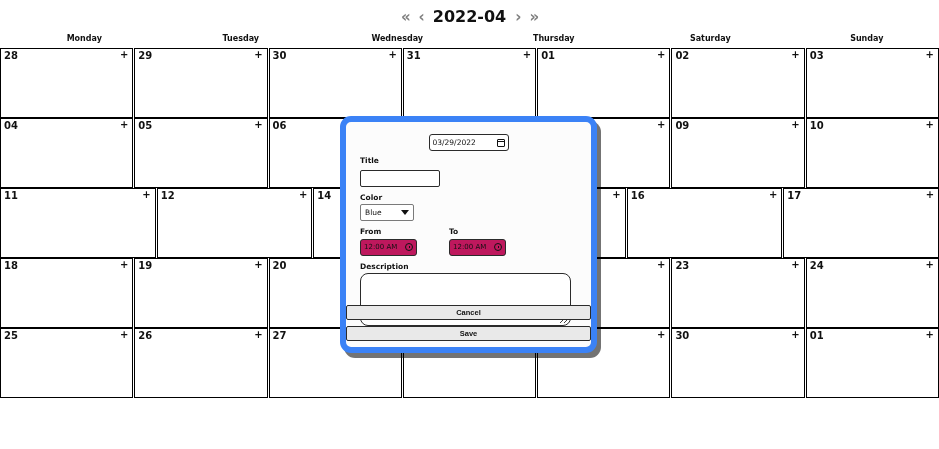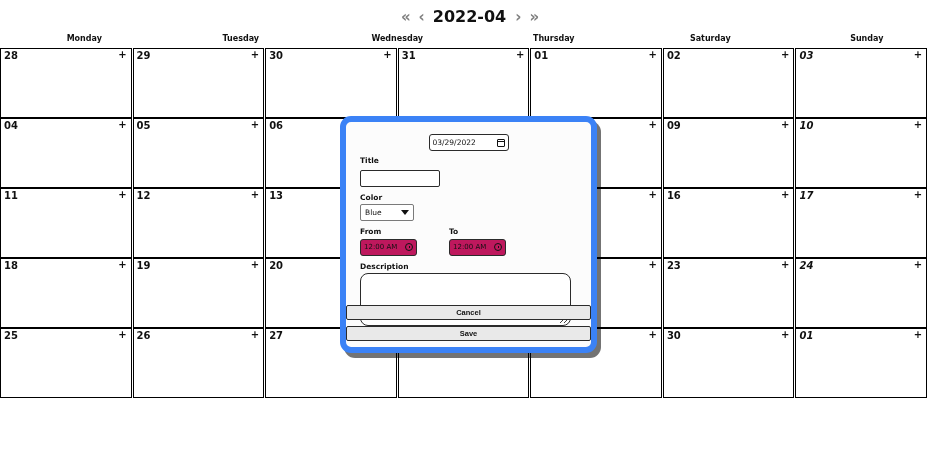--- a/index.html
+++ b/index.html
@@ -41,21 +41,21 @@
   
   .grid { width: 939px; }
   .week-row { display: flex; width: 939px; height: 70px; }
   .day-cell {
     flex: 1 1 0;
     border: 1px solid #000;
     margin-right: 1px;
     position: relative;
     background: #fff;
   }
-  .week-row .day-cell:last-child { margin-right: 12px; font-style: italic; }
+  .week-row .day-cell:last-child { margin-right: 0; }
   .day-num {
     position: absolute; top: 2px; left: 3px;
     font-size: 10px; font-weight: bold; color: #111;
     line-height: 1;
   }
   .day-add {
     position: absolute; top: 1px; right: 4px;
     font-size: 10px; font-weight: bold; color: #111;
     line-height: 1; cursor: pointer; user-select: none;
   }
@@ -252,24 +252,20 @@
       </div>
     </div>
 
     <div class="week-row">
       <div class="day-cell">
         <span class="day-num">11</span>
         <span class="day-add">+</span>
       </div>
       <div class="day-cell">
         <span class="day-num">12</span>
-        <span class="day-add">+</span>
-      </div>
-      <div class="day-cell">
-        <span class="day-num">13</span>
         <span class="day-add">+</span>
       </div>
       <div class="day-cell">
         <span class="day-num">14</span>
         <span class="day-add">+</span>
       </div>
       <div class="day-cell">
         <span class="day-num">15</span>
         <span class="day-add">+</span>
       </div>

